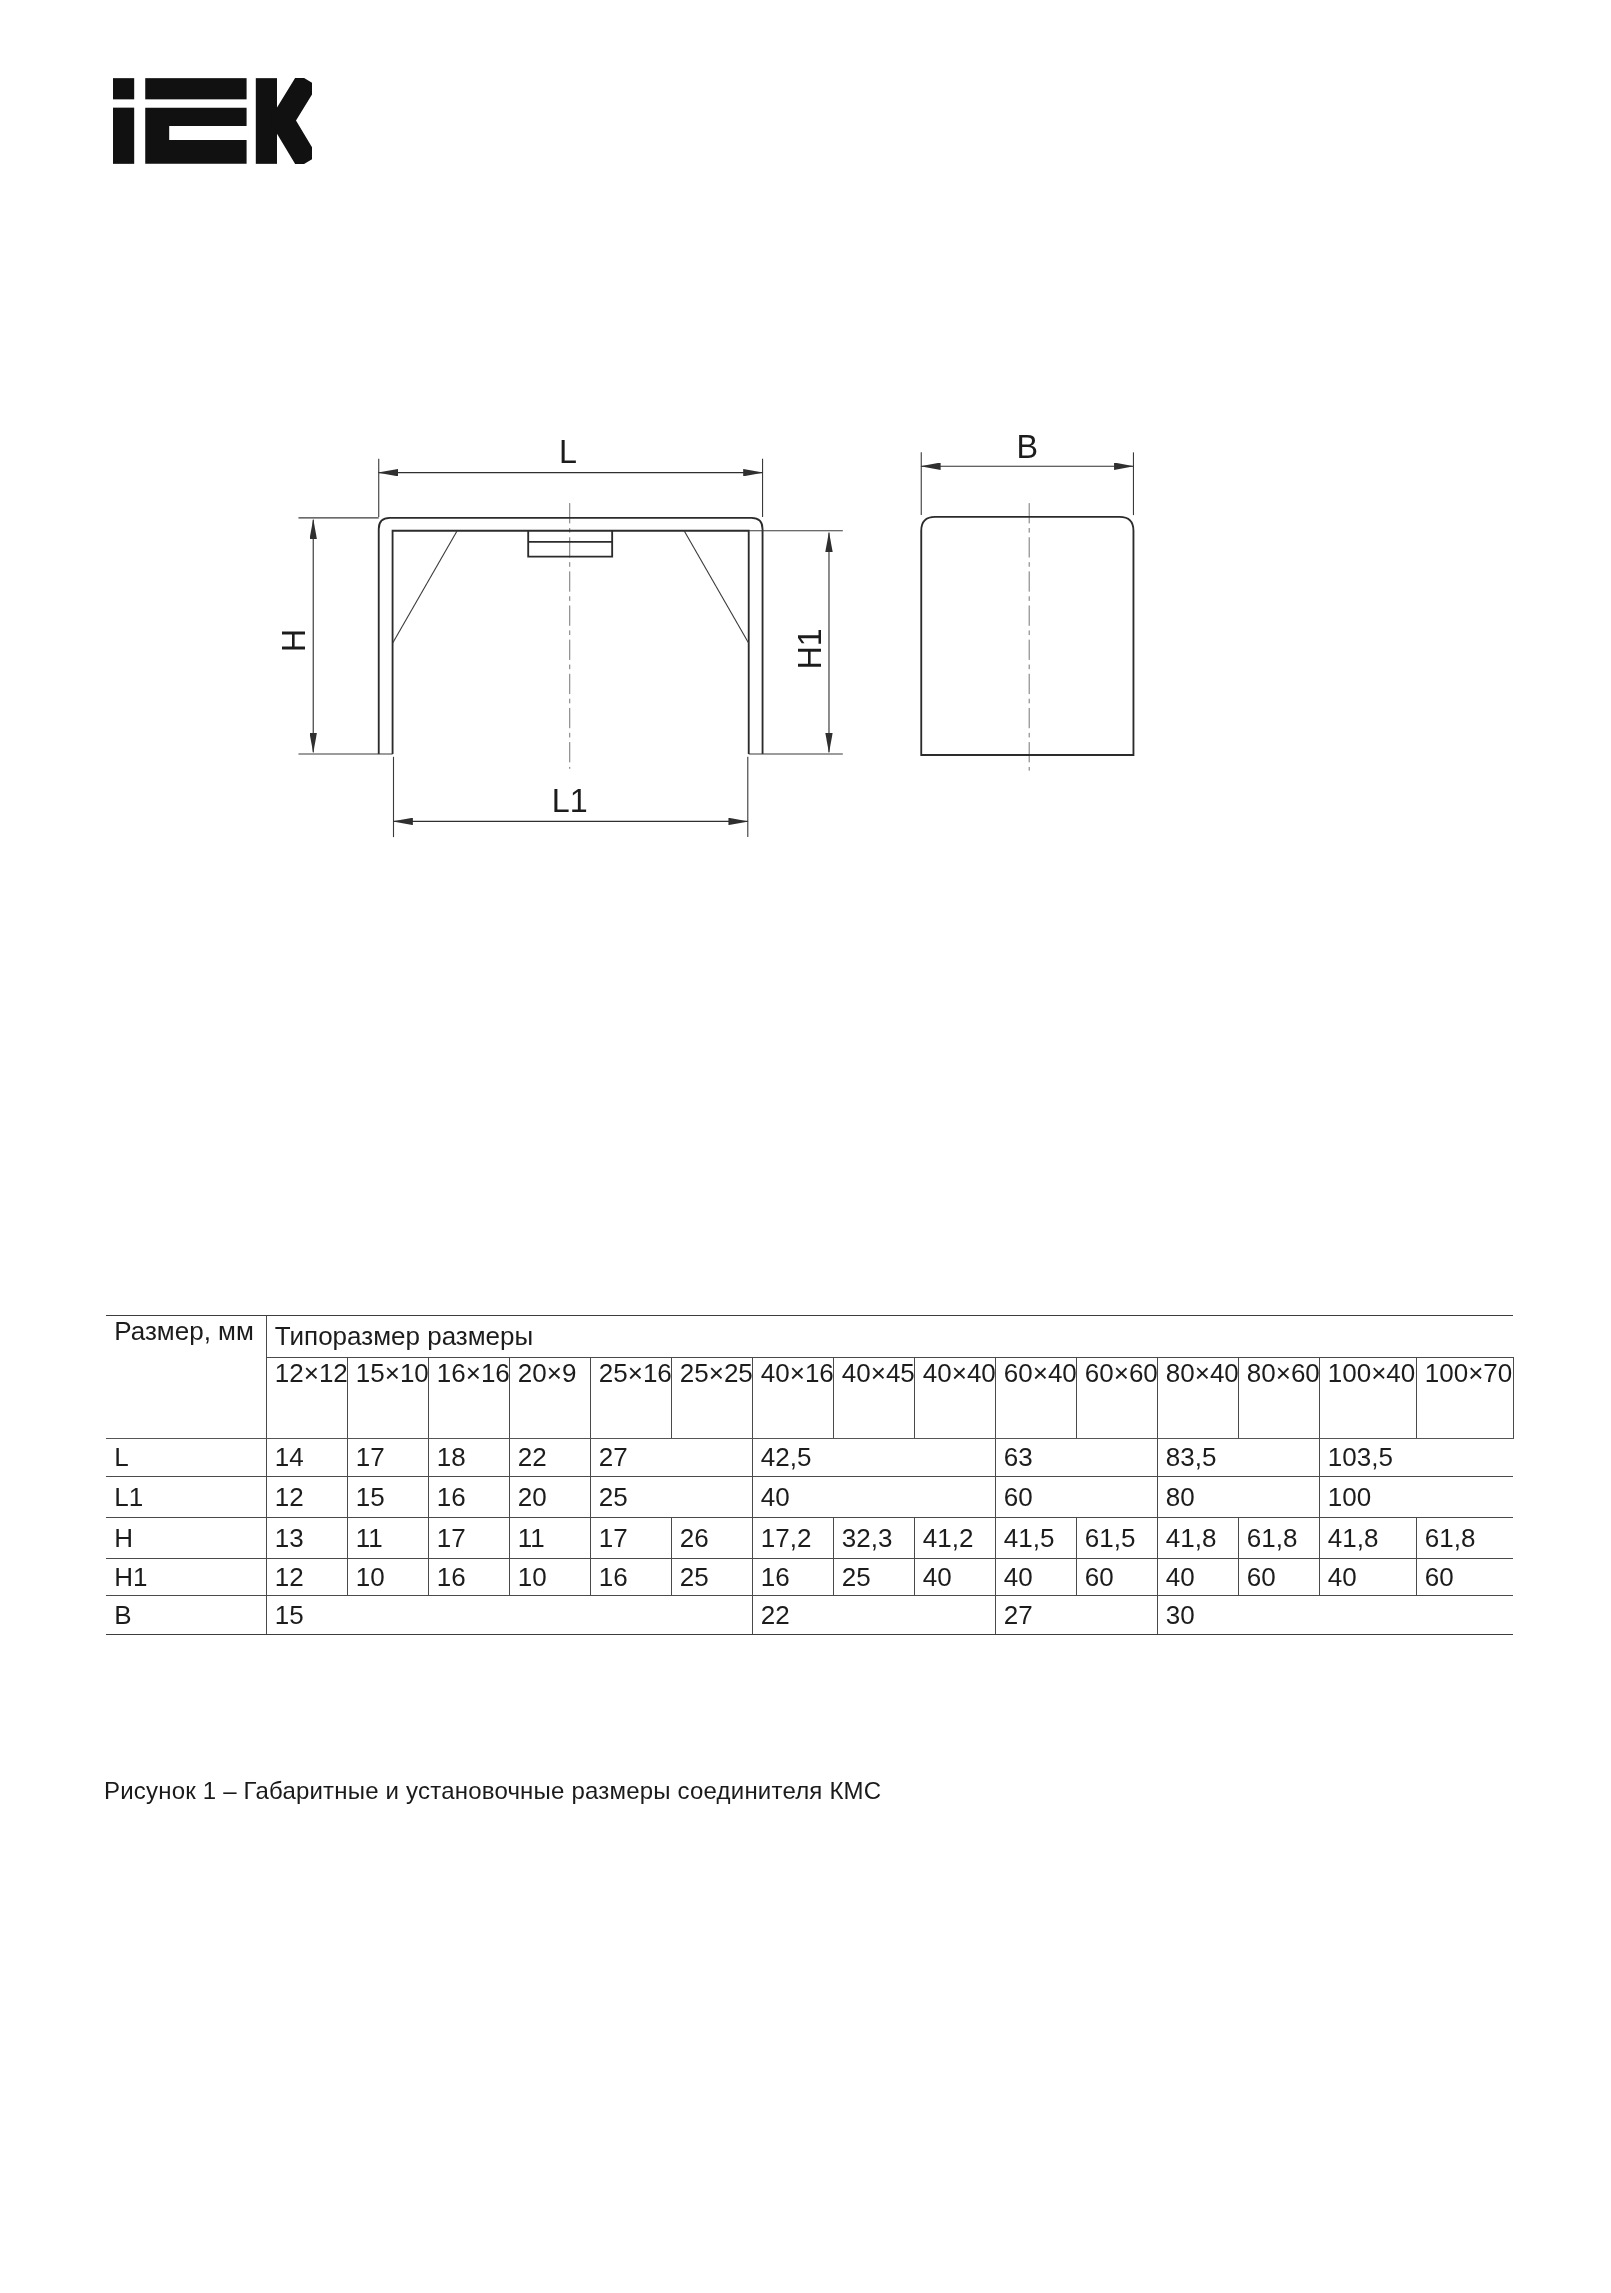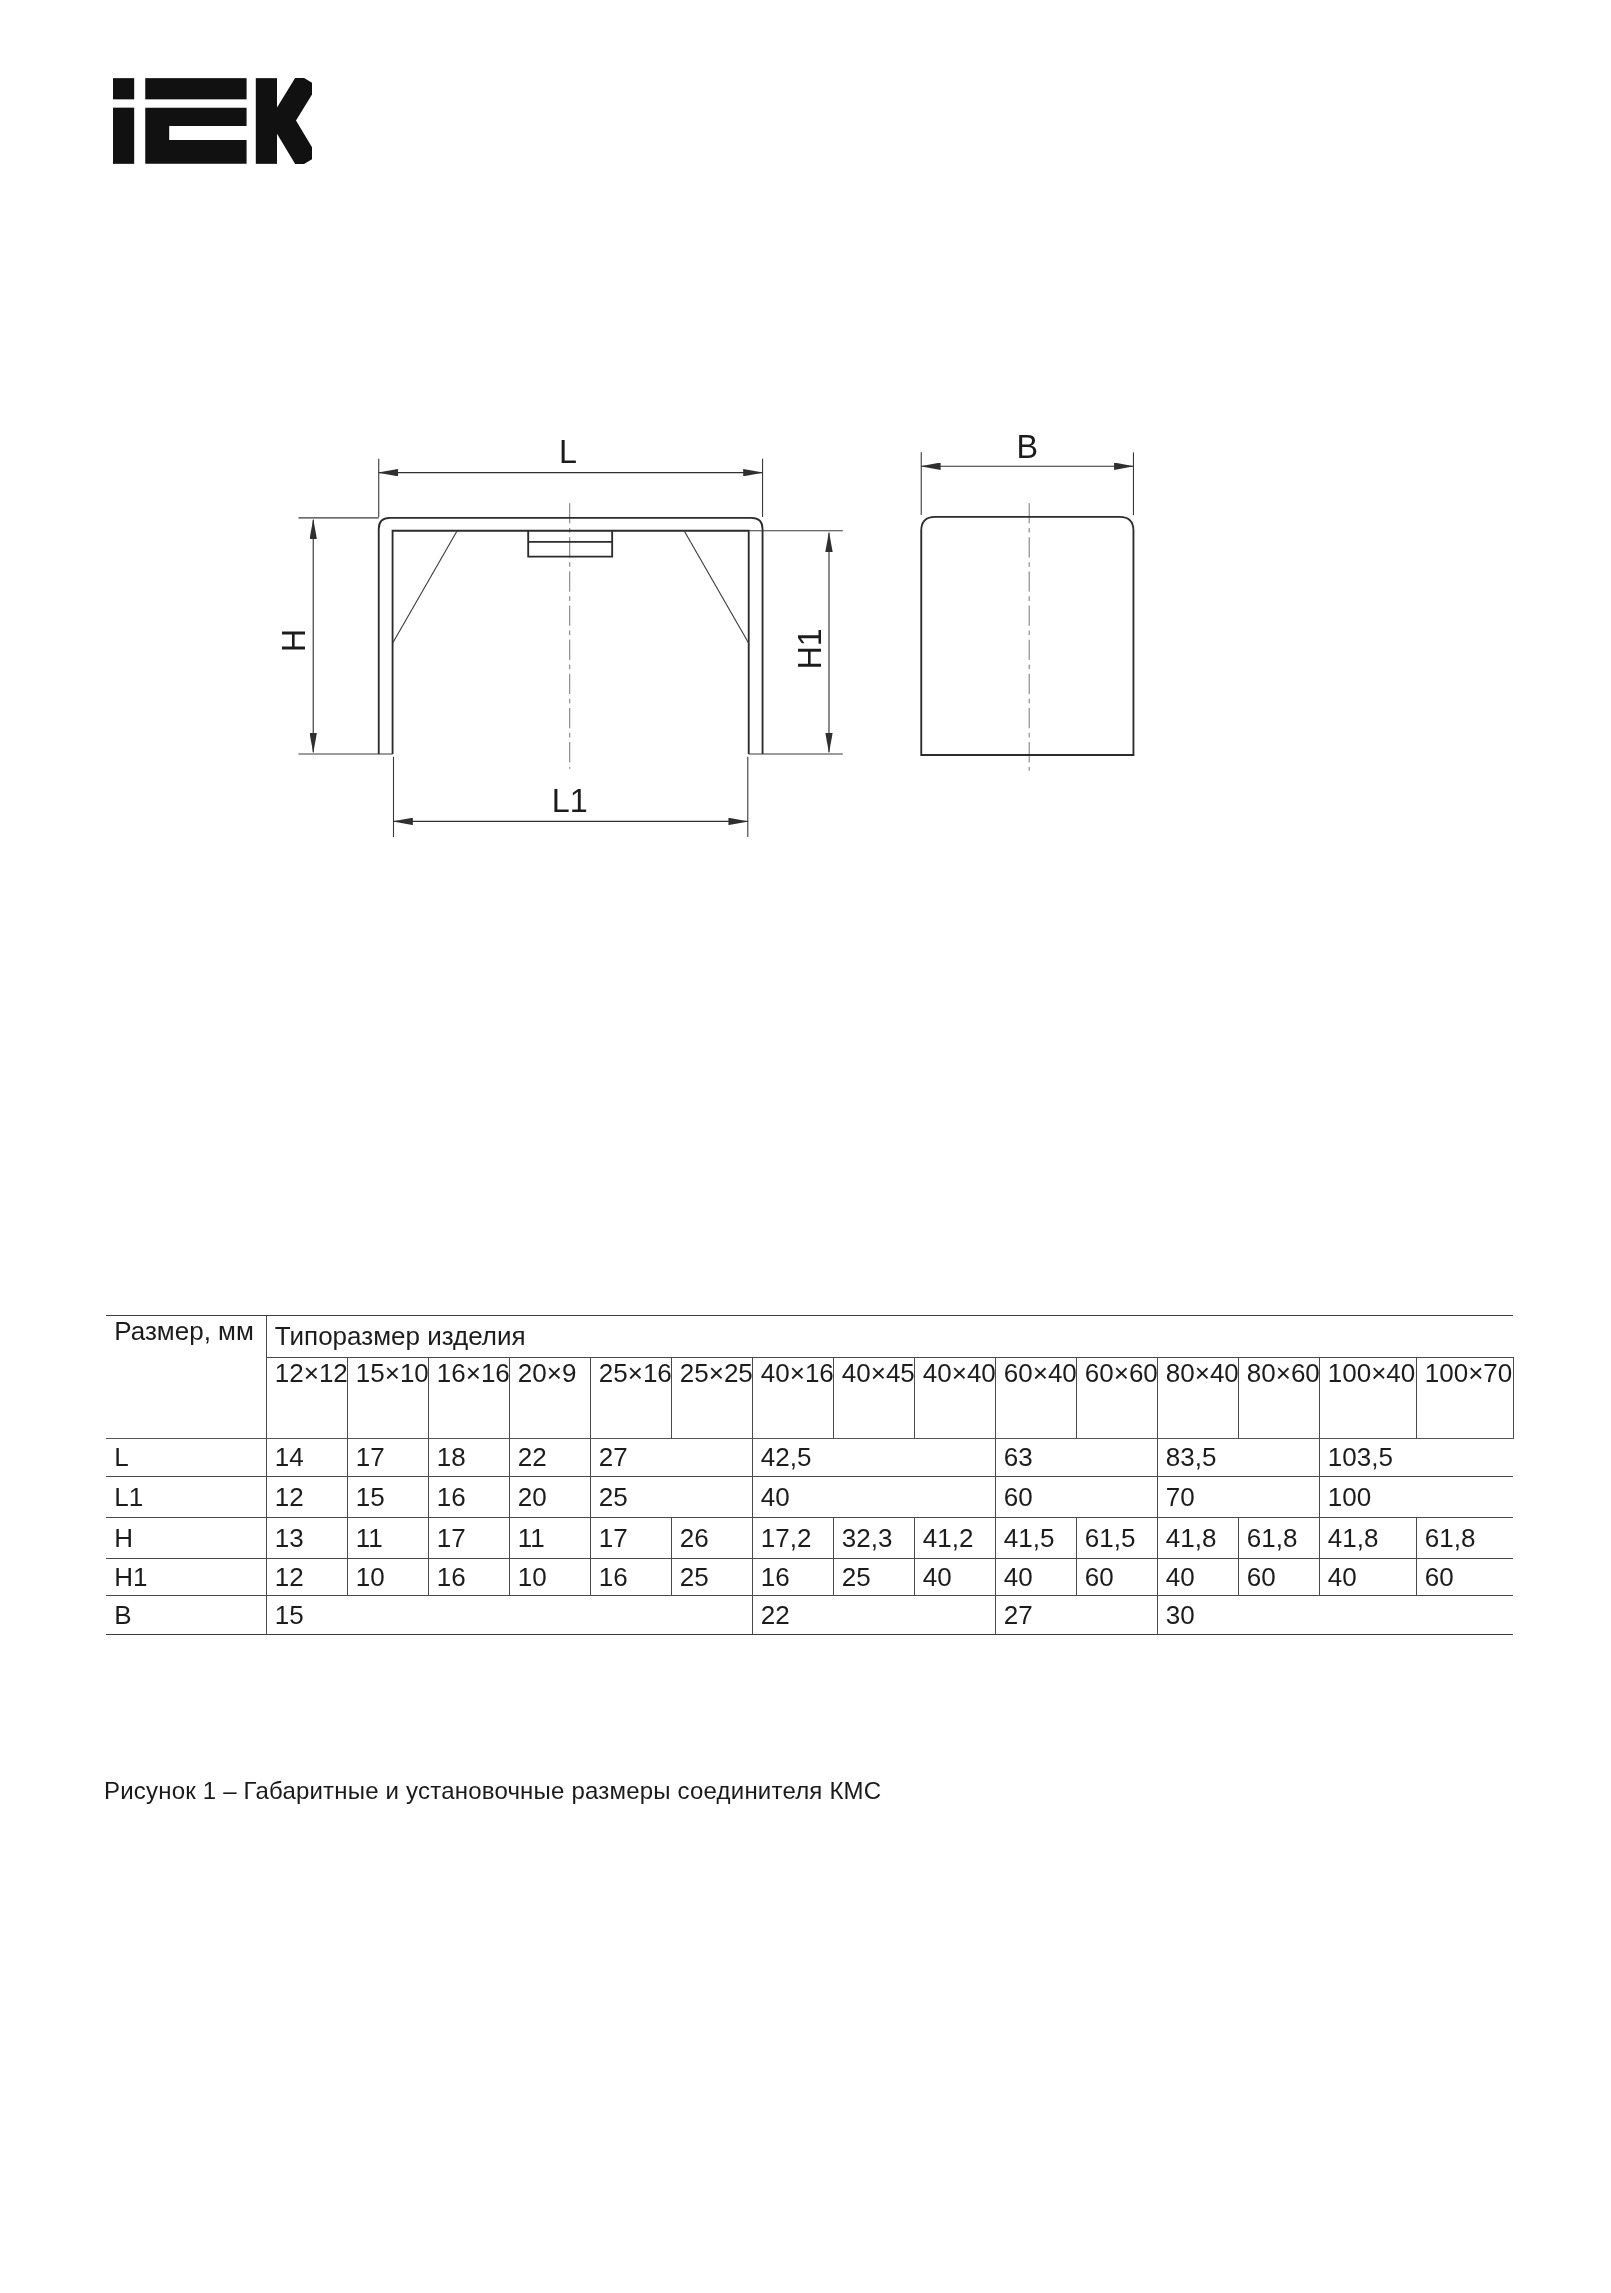--- a/index.html
+++ b/index.html
@@ -160,21 +160,21 @@
         <col style="width:81px">
         <col style="width:81px">
         <col style="width:81px">
       <col style="width:81px">
         <col style="width:97px">
         <col style="width:97px">
     </colgroup>
     <thead>
       <tr class="r-h1">
         <th class="cell-corner" rowspan="2">Размер, мм</th>
-        <th class="cell-group" colspan="15">Типоразмер изделия</th>
+        <th class="cell-group" colspan="15">Типоразмер размеры</th>
       </tr>
       <tr class="r-h2">
         <th class="cell-size">12×12</th>
         <th class="cell-size">15×10</th>
         <th class="cell-size">16×16</th>
         <th class="cell-size">20×9</th>
         <th class="cell-size">25×16</th>
         <th class="cell-size">25×25</th>
         <th class="cell-size">40×16</th>
         <th class="cell-size">40×45</th>
@@ -202,21 +202,21 @@
       </tr>
       <tr class="r-l1">
         <th>L1</th>
         <td>12</td>
         <td>15</td>
         <td>16</td>
         <td>20</td>
         <td colspan="2">25</td>
         <td colspan="3">40</td>
         <td colspan="2">60</td>
-        <td colspan="2">70</td>
+        <td colspan="2">80</td>
         <td colspan="2" class="noright">100</td>
       </tr>
       <tr class="r-h">
         <th>H</th>
         <td>13</td>
         <td>11</td>
         <td>17</td>
         <td>11</td>
         <td>17</td>
         <td>26</td>

